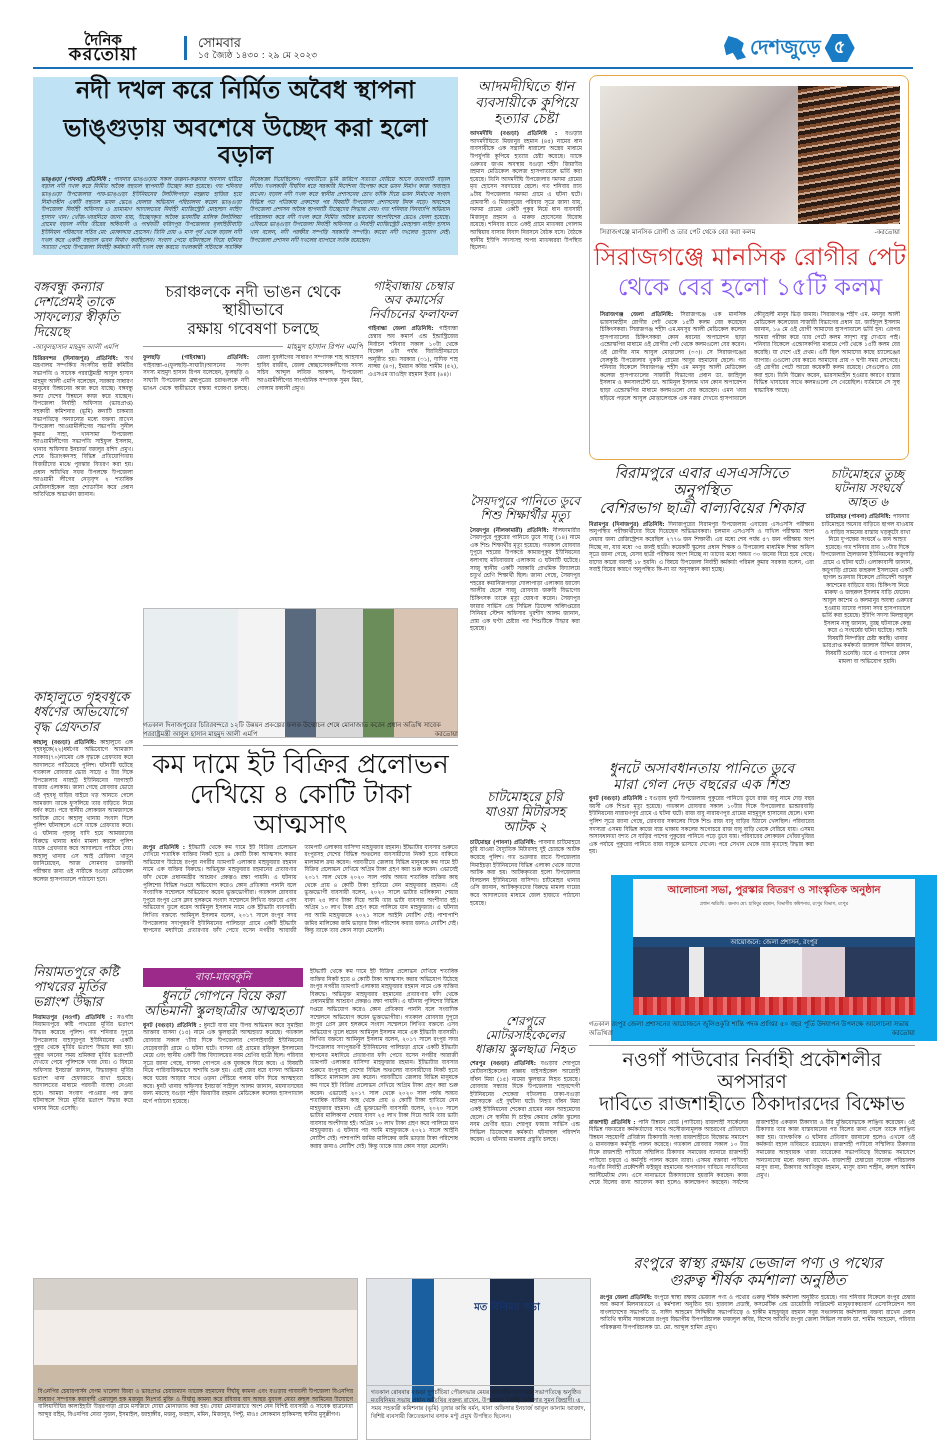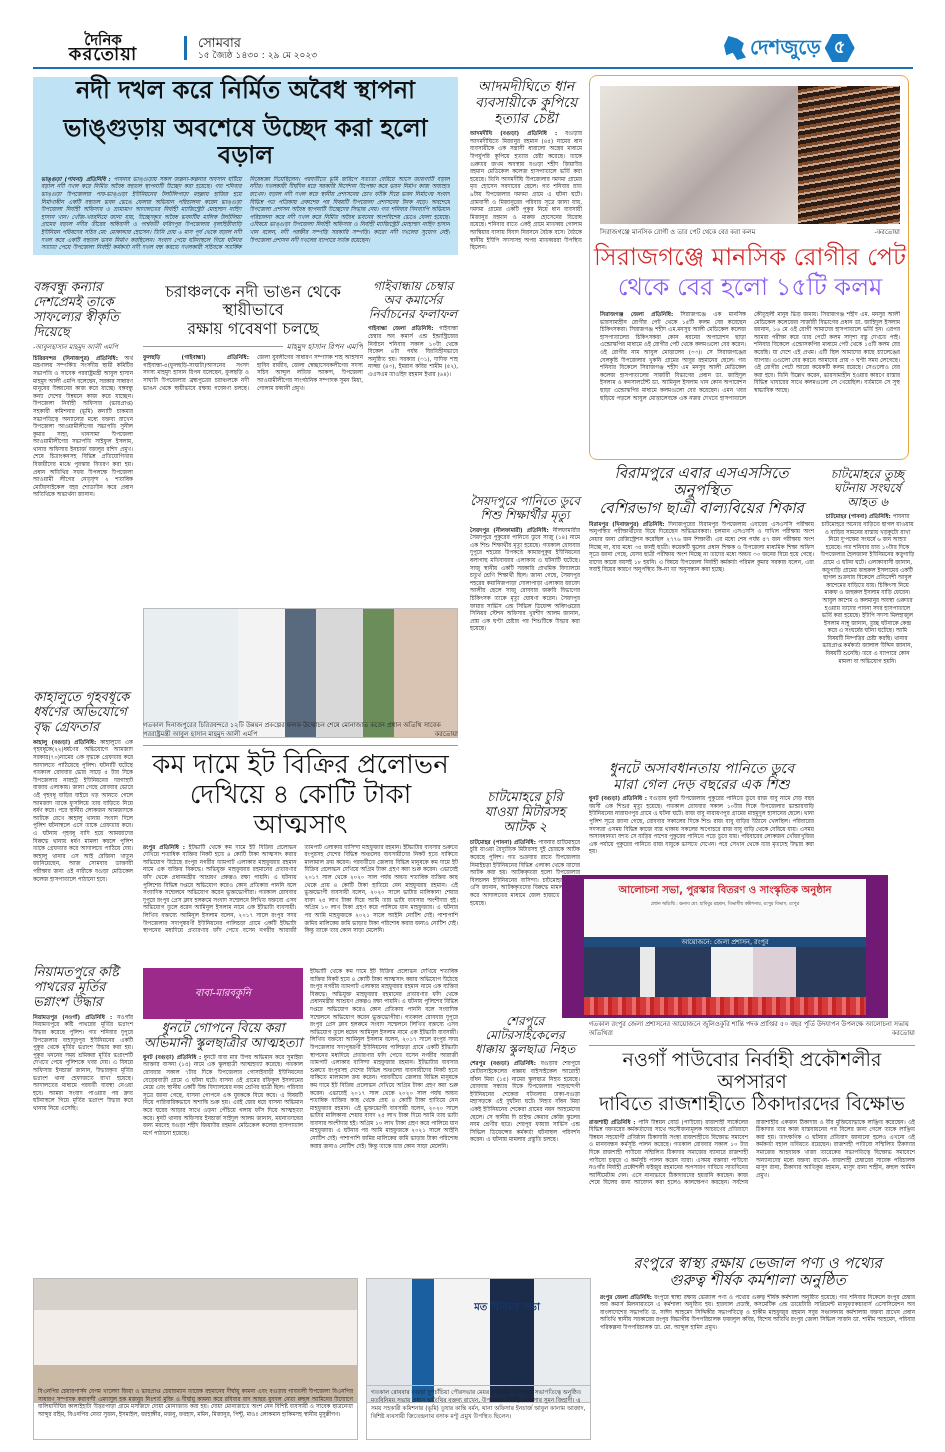--- a/index.html
+++ b/index.html
@@ -150,21 +150,21 @@
   <div class="hr"></div>
   <div class="headline" style="font-size:26px;font-weight:normal;margin-top:4px;">কম দামে ইট বিক্রির প্রলোভন</div>
   <div class="headline" style="font-size:26px;font-weight:normal;">দেখিয়ে ৪ কোটি টাকা আত্মসাৎ</div>
   <div class="body-text cols2" style="margin-top:4px;height:130px;">
     <b>রংপুর প্রতিনিধি :</b>
     <span>ইটভাটি থেকে কম দামে ইট বিক্রির প্রলোভন দেখিয়ে শতাধিক ব্যক্তির নিকট হতে ৪ কোটি টাকা আত্মসাৎ করার অভিযোগ উঠেছে রংপুর নগরীর তামপাট এলাকার মাহফুজার রহমান নামে এক ব্যক্তির বিরুদ্ধে। অভিযুক্ত মাহফুজার রহমানের প্রতারণার ফাঁদ থেকে প্রধানমন্ত্রীর আশ্রয়ণ প্রকল্পও রক্ষা পায়নি। এ ঘটনায় পুলিশের বিভিন্ন দপ্তরে অভিযোগ করেও কোন প্রতিকার পাননি বলে সংবাদিক সম্মেলনে অভিযোগ করেন ভুক্তভোগীরা। গতকাল রোববার দুপুরে রংপুর প্রেস ক্লাব হলরুমে সংবাদ সম্মেলনে লিখিত বক্তব্যে এসব অভিযোগ তুলে ধরেন আমিনুল ইসলাম নামে এক ইটভাটা ব্যবসায়ী। লিখিত বক্তব্যে আমিনুল ইসলাম বলেন, ২০১৭ সালে রংপুর সদর উপজেলার সদ্যপুষ্করণী ইউনিয়নের পালিচড়া গ্রামে একটি ইটভাটা স্থাপনের মধ্যদিয়ে প্রতারণার ফাঁদ পেতে বসেন নগরীর আরাজী তামপাট এলাকার বাসিন্দা মাহফুজার রহমান। ইটভাটার ব্যবসার শুরুতে রংপুরসহ দেশের বিভিন্ন অঞ্চলের ব্যবসায়ীদের নিকট হতে বাকিতে মালামাল ক্রয় করেন। পরবর্তীতে জেলার বিভিন্ন মানুষকে কম দামে ইট বিক্রির প্রলোভন দেখিয়ে অগ্রিম টাকা গ্রহণ করা শুরু করেন। এভাবেই ২০১৭ সাল থেকে ২০২০ সাল পর্যন্ত অন্তত শতাধিক ব্যক্তির কাছ থেকে প্রায় ৪ কোটি টাকা হাতিয়ে নেন মাহফুজার রহমান। এই ভুক্তভোগী ব্যবসায়ী বলেন, ২০২০ সালে ভাটার মালিকানা শেয়ার বাবদ ২৫ লাখ টাকা দিয়ে আমি তার ভাটা ব্যবসার অংশীদার হই। অগ্রিম ১০ লাখ টাকা গ্রহণ করে পালিয়ে যান মাহফুজার। এ ঘটনার পর আমি মাহফুজকে ২০২১ সালে আইনি নোটিশ দেই। পাশাপাশি জমির মালিকের জমি ভাড়ার টাকা পরিশোধ করার জন্যও নোটিশ দেই। কিন্তু তাকে তার কোন সাড়া মেলেনি।</span>
   </div>
 </div>
 
 <div class="abs" style="left:143px;top:968px;width:160px;height:270px;">
-  <div style="background:#9c2a8a;color:#fff;text-align:center;font-size:10px;font-style:italic;padding:17px 0;">বাবা-মারবকুনি</div>
+  <div style="background:#9c2a8a;color:#fff;text-align:center;font-size:10px;font-style:italic;padding:1px 0;">বাবা-মারবকুনি</div>
   <div class="headline" style="font-size:13px;font-weight:normal;font-style:italic;margin-top:2px;">ধুনটে গোপনে বিয়ে করা অভিমানী স্কুলছাত্রীর আত্মহত্যা</div>
   <div class="body-text" style="margin-top:3px;height:205px;">
     <b>ধুনট (বগুড়া) প্রতিনিধি :</b>
     <span>ধুনটে বাবা মার উপর অভিমান করে সুমাইয়া আক্তার বাসনা (১৫) নামে এক স্কুলছাত্রী আত্মহত্যা করেছে। গতকাল রোববার সকাল ৭টার দিকে উপজেলার গোসাইবাড়ী ইউনিয়নের বেড়েরবাড়ী গ্রামে এ ঘটনা ঘটে। বাসনা ওই গ্রামের রফিকুল ইসলামের মেয়ে এবং স্থানীয় একটি উচ্চ বিদ্যালয়ের নবম শ্রেণির ছাত্রী ছিল। পরিবার সূত্রে জানা গেছে, বাসনা গোপনে এক যুবককে বিয়ে করে। এ বিষয়টি নিয়ে পারিবারিকভাবে অশান্তি শুরু হয়। এরই জের ধরে বাসনা অভিমান করে ঘরের আড়ার সাথে ওড়না পেঁচিয়ে গলায় ফাঁস দিয়ে আত্মহত্যা করে। ধুনট থানার অফিসার ইনচার্জ সাইদুল আলম জানান, ময়নাতদন্তের জন্য মরদেহ বগুড়া শহীদ জিয়াউর রহমান মেডিকেল কলেজ হাসপাতাল মর্গে পাঠানো হয়েছে।</span>
   </div>
 </div>
 
 <div class="abs body-text" style="left:310px;top:968px;width:148px;height:270px;">
   <span>ইটভাটি থেকে কম দামে ইট বিক্রির প্রলোভন দেখিয়ে শতাধিক ব্যক্তির নিকট হতে ৪ কোটি টাকা আত্মসাৎ করার অভিযোগ উঠেছে রংপুর নগরীর তামপাট এলাকার মাহফুজার রহমান নামে এক ব্যক্তির বিরুদ্ধে। অভিযুক্ত মাহফুজার রহমানের প্রতারণার ফাঁদ থেকে প্রধানমন্ত্রীর আশ্রয়ণ প্রকল্পও রক্ষা পায়নি। এ ঘটনায় পুলিশের বিভিন্ন দপ্তরে অভিযোগ করেও কোন প্রতিকার পাননি বলে সংবাদিক সম্মেলনে অভিযোগ করেন ভুক্তভোগীরা। গতকাল রোববার দুপুরে রংপুর প্রেস ক্লাব হলরুমে সংবাদ সম্মেলনে লিখিত বক্তব্যে এসব অভিযোগ তুলে ধরেন আমিনুল ইসলাম নামে এক ইটভাটা ব্যবসায়ী। লিখিত বক্তব্যে আমিনুল ইসলাম বলেন, ২০১৭ সালে রংপুর সদর উপজেলার সদ্যপুষ্করণী ইউনিয়নের পালিচড়া গ্রামে একটি ইটভাটা স্থাপনের মধ্যদিয়ে প্রতারণার ফাঁদ পেতে বসেন নগরীর আরাজী তামপাট এলাকার বাসিন্দা মাহফুজার রহমান। ইটভাটার ব্যবসার শুরুতে রংপুরসহ দেশের বিভিন্ন অঞ্চলের ব্যবসায়ীদের নিকট হতে বাকিতে মালামাল ক্রয় করেন। পরবর্তীতে জেলার বিভিন্ন মানুষকে কম দামে ইট বিক্রির প্রলোভন দেখিয়ে অগ্রিম টাকা গ্রহণ করা শুরু করেন। এভাবেই ২০১৭ সাল থেকে ২০২০ সাল পর্যন্ত অন্তত শতাধিক ব্যক্তির কাছ থেকে প্রায় ৪ কোটি টাকা হাতিয়ে নেন মাহফুজার রহমান। এই ভুক্তভোগী ব্যবসায়ী বলেন, ২০২০ সালে ভাটার মালিকানা শেয়ার বাবদ ২৫ লাখ টাকা দিয়ে আমি তার ভাটা ব্যবসার অংশীদার হই। অগ্রিম ১০ লাখ টাকা গ্রহণ করে পালিয়ে যান মাহফুজার। এ ঘটনার পর আমি মাহফুজকে ২০২১ সালে আইনি নোটিশ দেই। পাশাপাশি জমির মালিকের জমি ভাড়ার টাকা পরিশোধ করার জন্যও নোটিশ দেই। কিন্তু তাকে তার কোন সাড়া মেলেনি।</span>
 </div>
@@ -179,21 +179,21 @@
 
 <div class="abs" style="left:589px;top:760px;width:225px;height:110px;">
   <div class="headline" style="font-size:14px;font-weight:normal;font-style:italic;">ধুনটে অসাবধানতায় পানিতে ডুবে</div>
   <div class="headline" style="font-size:14px;font-weight:normal;font-style:italic;">মারা গেল দেড় বছরের এক শিশু</div>
   <div class="body-text" style="margin-top:3px;height:68px;">
     <b>ধুনট (বগুড়া) প্রতিনিধি :</b>
     <span>বগুড়ার ধুনট উপজেলায় পুকুরের পানিতে ডুবে রাজ বাবু নামে দেড় বছর বয়সী এক শিশুর মৃত্যু হয়েছে। গতকাল রোববার সকাল ১০টার দিকে উপজেলার ভান্ডারবাড়ি ইউনিয়নের নারায়ণপুর গ্রামে এ ঘটনা ঘটে। রাজ বাবু নারায়ণপুর গ্রামের মাহমুদুল হাসানের ছেলে। থানা পুলিশ সূত্রে জানা গেছে, রোববার সকালের দিকে শিশু রাজ বাবু বাড়ির উঠানে খেলছিল। পরিবারের সদস্যরা এসময় বিভিন্ন কাজে ব্যস্ত থাকায় সকলের অগোচরে রাজ বাবু বাড়ি থেকে বেরিয়ে যায়। এসময় অসাবধানতা বশত সে বাড়ির পাশের পুকুরের পানিতে পড়ে ডুবে যায়। পরিবারের লোকজন খোঁজাখুজির এক পর্যায়ে পুকুরের পানিতে রাজ বাবুকে ভাসতে দেখেন। পরে সেখান থেকে তার মৃতদেহ উদ্ধার করা হয়।</span>
   </div>
 </div>
 
-<div class="abs" style="left:562px;top:875px;width:326px;height:143px;background:#701a75;">
+<div class="abs" style="left:611px;top:875px;width:326px;height:166px;background:#0ea5e9;">
   <div class="abs" style="left:22px;top:4px;width:282px;height:58px;background:#fafafa;text-align:center;">
     <div style="color:#c6262e;font-size:10px;font-weight:bold;margin-top:3px;">আলোচনা সভা, পুরস্কার বিতরণ ও সাংস্কৃতিক অনুষ্ঠান</div>
     <div style="font-size:4.5px;margin-top:2px;color:#333;">প্রধান অতিথি : জনাব মো: হাবিবুর রহমান, বিভাগীয় কমিশনার, রংপুর বিভাগ, রংপুর</div>
   </div>
   <div class="abs" style="left:22px;top:62px;width:282px;height:10px;background:#1f4c7a;color:#fff;font-size:6.5px;text-align:center;line-height:10px;">আয়োজনে: জেলা প্রশাসন, রংপুর</div>
   <div class="abs" style="left:22px;top:72px;width:282px;height:50px;background:linear-gradient(90deg,#2a3a5a 0 20%,#e9e9e9 20% 25%,#2a3a5a 25% 45%,#f1f1f1 45% 60%,#dccfd5 60% 75%,#2a3a5a 75% 100%);"></div>
   <div class="abs" style="left:22px;top:122px;width:282px;height:18px;background:repeating-linear-gradient(90deg,#d63a3a 0 6px,#e96b6b 6px 10px,#c72525 10px 14px);"></div>
 </div>
 <div class="abs caption" style="left:589px;top:1020px;width:326px;height:20px;">
   <span>গতকাল রংপুর জেলা প্রশাসনের আয়োজনে জুলিওকুরি শান্তি পদক প্রাপ্তির ৫০ বছর পূর্তি উদযাপন উপলক্ষে আলোচনা সভায় অতিথিরা</span>

